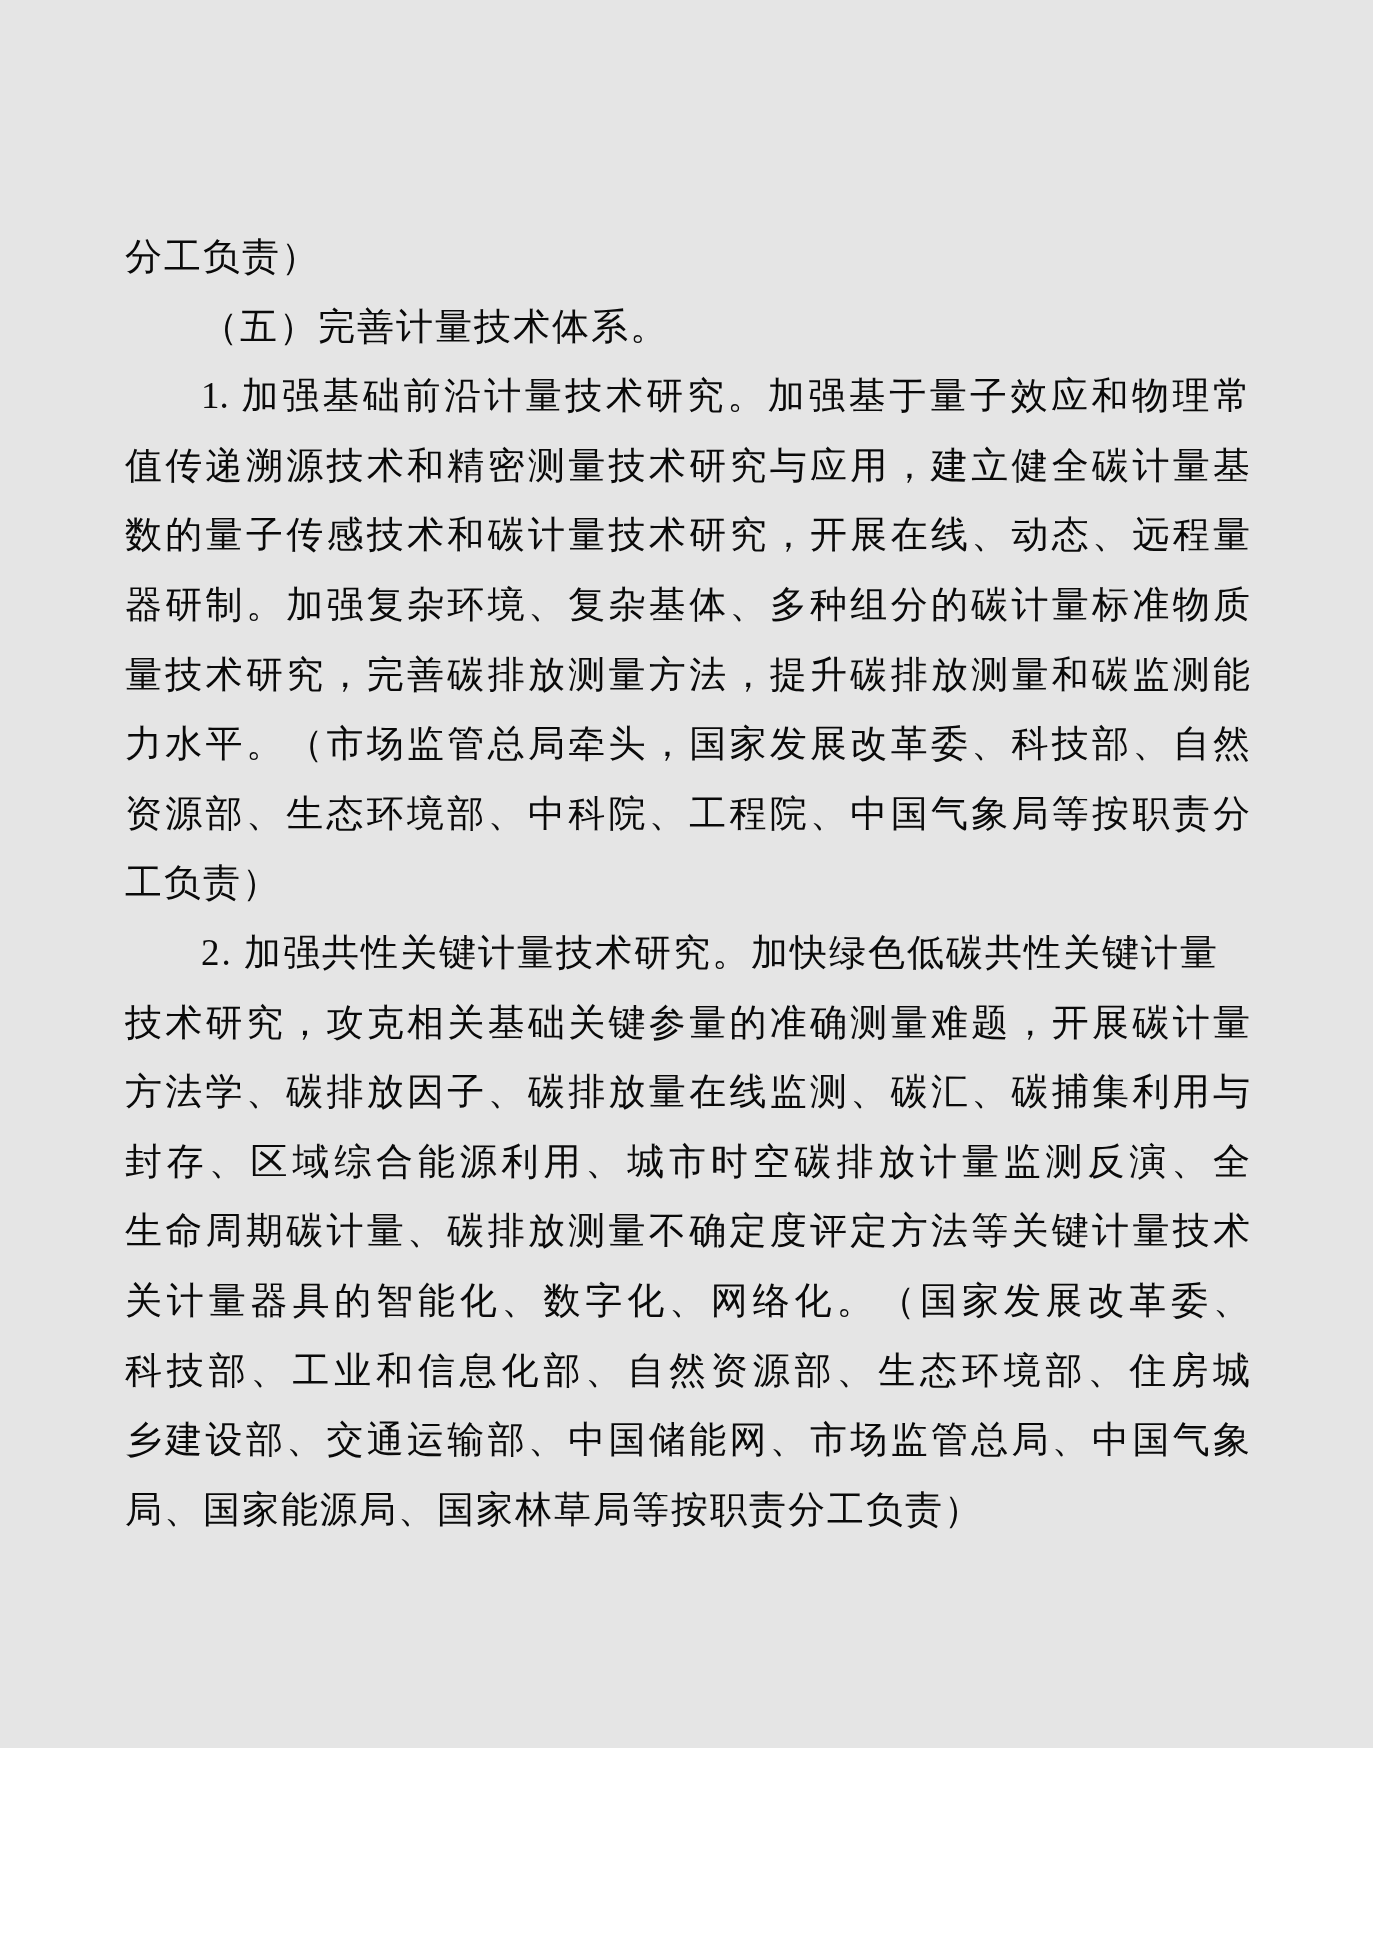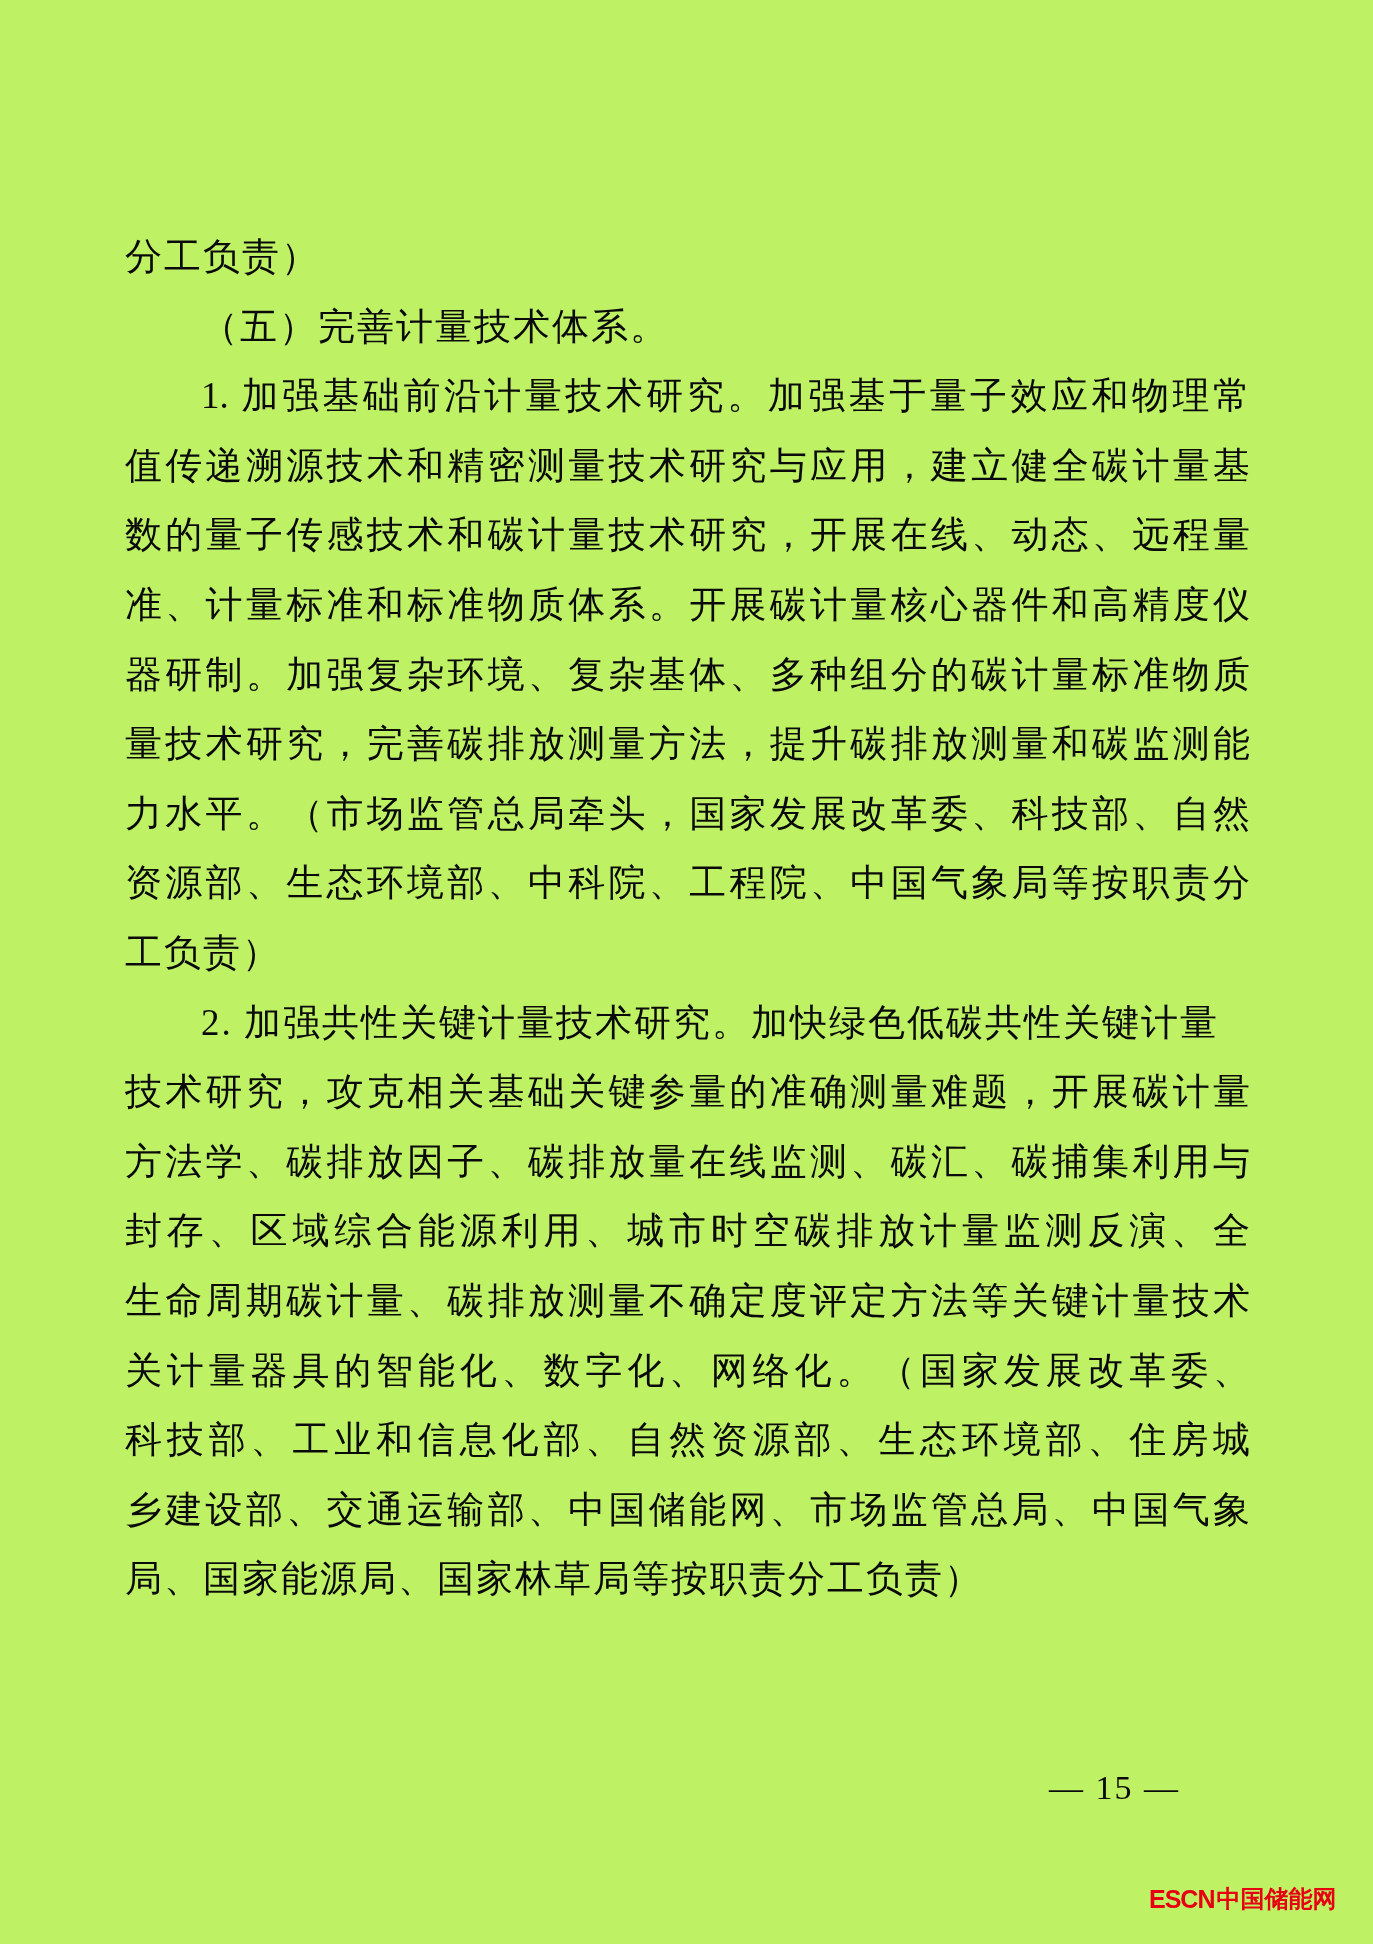--- a/index.html
+++ b/index.html
@@ -3,22 +3,22 @@
 <meta charset="utf-8">
 <style>
   html, body {
     margin: 0;
     padding: 0;
     background: #ffffff;
   }
   .page {
     position: relative;
     width: 1373px;
-    height: 1944px;
-    background: #bef264;
+    height: 1748px;
+    background: #e5e5e5;
     overflow: hidden;
     font-family: "Liberation Serif", "DejaVu Serif", serif;
     color: #0a0a0a;
   }
   .doc {
     position: absolute;
     left: 125px;
     top: 222px;
     width: 1125px;
   }
@@ -80,21 +80,20 @@
 <body>
 
 <div class="page">
 
   <div class="doc">
     <div class="line nj">分工负责）</div>
     <div class="line nj ind">（五）完善计量技术体系。</div>
     <div class="line ind">1. 加强基础前沿计量技术研究。加强基于量子效应和物理常</div>
     <div class="line">值传递溯源技术和精密测量技术研究与应用，建立健全碳计量基</div>
     <div class="line">数的量子传感技术和碳计量技术研究，开展在线、动态、远程量</div>
-    <div class="line">准、计量标准和标准物质体系。开展碳计量核心器件和高精度仪</div>
     <div class="line">器研制。加强复杂环境、复杂基体、多种组分的碳计量标准物质</div>
     <div class="line">量技术研究，完善碳排放测量方法，提升碳排放测量和碳监测能</div>
     <div class="line">力水平。（市场监管总局牵头，国家发展改革委、科技部、自然</div>
     <div class="line">资源部、生态环境部、中科院、工程院、中国气象局等按职责分</div>
     <div class="line nj">工负责）</div>
     <div class="line nj ind">2. 加强共性关键计量技术研究。加快绿色低碳共性关键计量</div>
     <div class="line">技术研究，攻克相关基础关键参量的准确测量难题，开展碳计量</div>
     <div class="line">方法学、碳排放因子、碳排放量在线监测、碳汇、碳捕集利用与</div>
     <div class="line">封存、区域综合能源利用、城市时空碳排放计量监测反演、全</div>
     <div class="line">生命周期碳计量、碳排放测量不确定度评定方法等关键计量技术</div>

